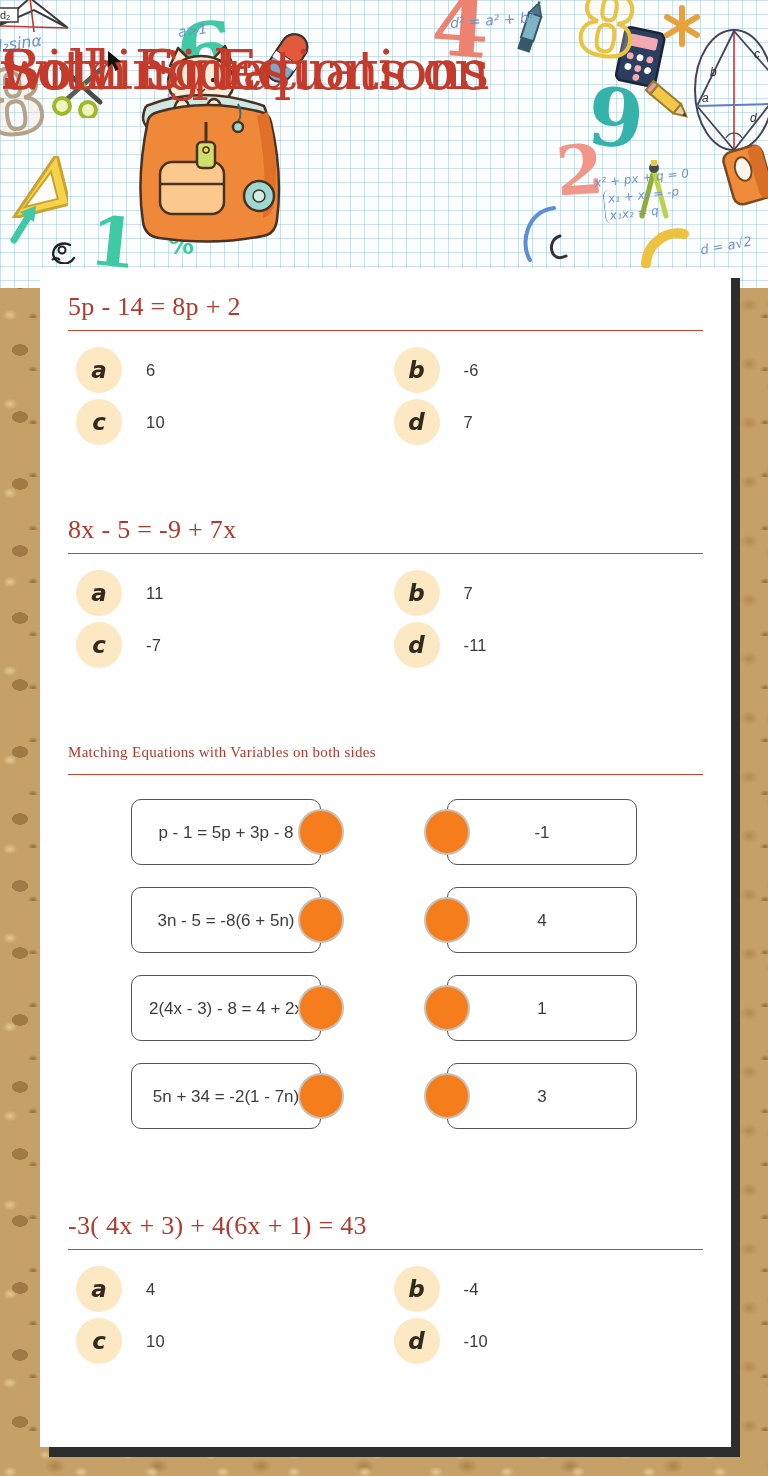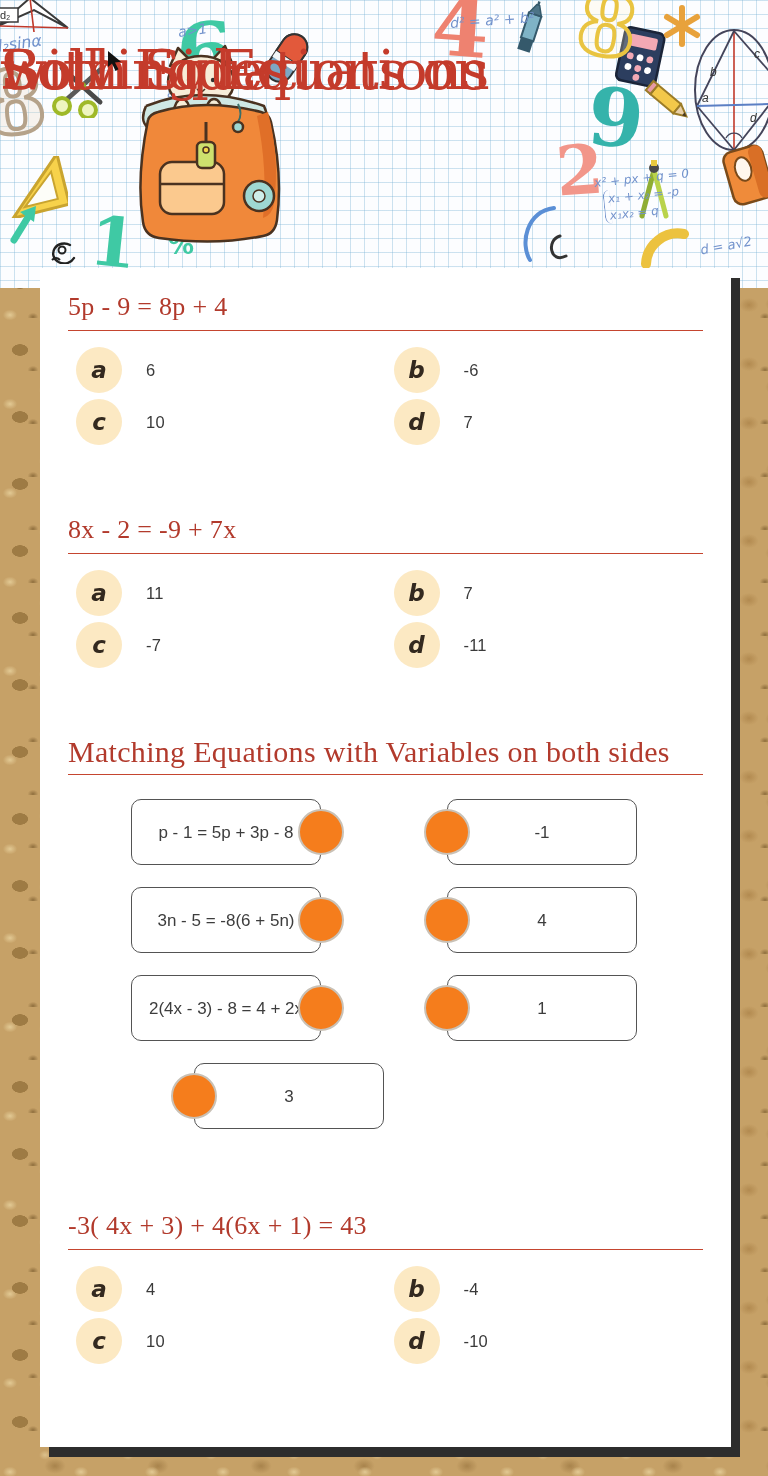--- a/index.html
+++ b/index.html
@@ -72,21 +72,21 @@
   
   .card{
     position:absolute;left:40px;top:268px;width:691px;height:1179px;z-index:10;
     background:#ffffff;box-shadow:9px 10px 0 0 #2d2d2d;
     box-sizing:border-box;padding:24px 28px;
   }
   .qh{
     margin:0;font-family:"Liberation Serif",serif;font-weight:400;
     font-size:26px;line-height:30px;color:#b23a2c;letter-spacing:.3px;
   }
-  .mh{font-size:30px;line-height:28px;}
+  .mh{font-size:15px;line-height:28px;}
   .rule{border:none;border-top:1.5px solid #c5452f;margin:8px 0 0 0;width:100%;}
   .opts{display:grid;grid-template-columns:1fr 1fr;row-gap:6px;margin-top:16px;}
   .opt{display:flex;align-items:center;padding-left:8px;}
   .badge{
     width:46px;height:46px;border-radius:50%;background:#fce9c3;flex:0 0 46px;
     display:flex;align-items:center;justify-content:center;
     font-family:"DejaVu Sans",sans-serif;font-style:italic;font-weight:bold;
     font-size:23px;color:#33291f;
   }
   .val{margin-left:24px;font-size:16.5px;color:#3a3a3a;font-weight:500;letter-spacing:.2px;}
@@ -294,21 +294,21 @@
   <svg class="d-arc" width="52" height="46" viewBox="0 0 52 46">
     <path d="M8,42 A32,32 0 0 1 46,12" fill="none" stroke="#ecc23f" stroke-width="10" stroke-linecap="round"></path>
   </svg>
 
   <div class="ftext f-dsqrt">d = a√2</div>
 </div>
 
 <div class="card">
 
   <section class="sec">
-    <h2 class="qh">5p - 9 = 8p + 4</h2>
+    <h2 class="qh">5p - 14 = 8p + 2</h2>
     <hr class="rule">
     <div class="opts">
       <div class="opt">
         <span class="badge">a</span>
         <span class="val">6</span>
       </div>
       <div class="opt">
         <span class="badge">b</span>
         <span class="val">-6</span>
       </div>
@@ -317,21 +317,21 @@
         <span class="val">10</span>
       </div>
       <div class="opt">
         <span class="badge">d</span>
         <span class="val">7</span>
       </div>
     </div>
   </section>
 
   <section class="sec">
-    <h2 class="qh">8x - 2 = -9 + 7x</h2>
+    <h2 class="qh">8x - 5 = -9 + 7x</h2>
     <hr class="rule">
     <div class="opts">
       <div class="opt">
         <span class="badge">a</span>
         <span class="val">11</span>
       </div>
       <div class="opt">
         <span class="badge">b</span>
         <span class="val">7</span>
       </div>
@@ -377,20 +377,24 @@
         <span>2(4x - 3) - 8 = 4 + 2x</span>
         <span class="mdot r"></span>
       </div>
       <div class="mbox sol">
         <span class="mdot l"></span>
         <span>1</span>
       </div>
     </div>
 
     <div class="mrow">
+      <div class="mbox eq">
+        <span>5n + 34 = -2(1 - 7n)</span>
+        <span class="mdot r"></span>
+      </div>
       <div class="mbox sol">
         <span class="mdot l"></span>
         <span>3</span>
       </div>
     </div>
   </section>
 
   <section class="sec seclast">
     <h2 class="qh">-3( 4x + 3) + 4(6x + 1) = 43</h2>
     <hr class="rule">

